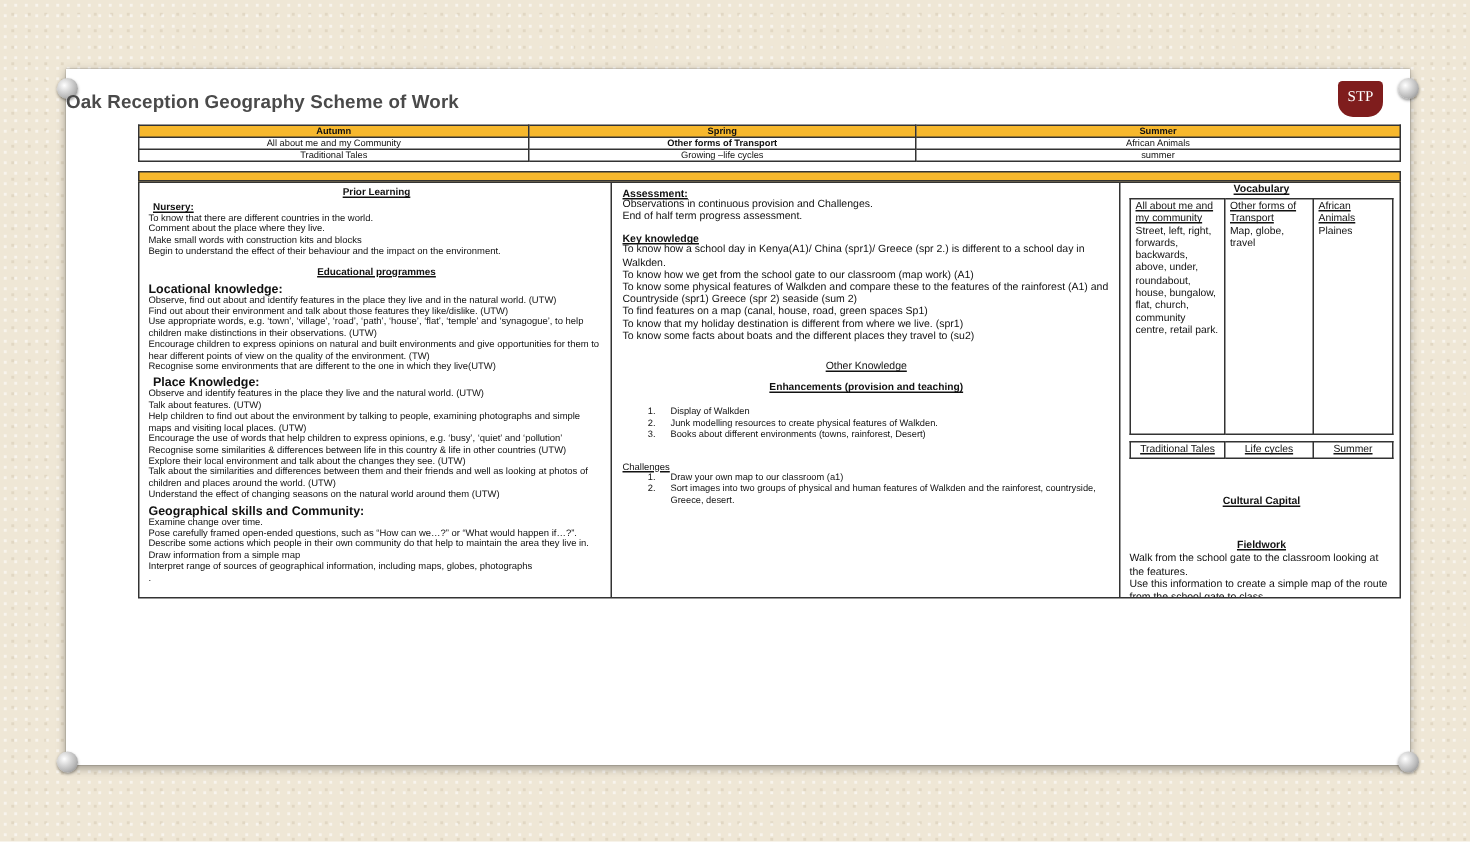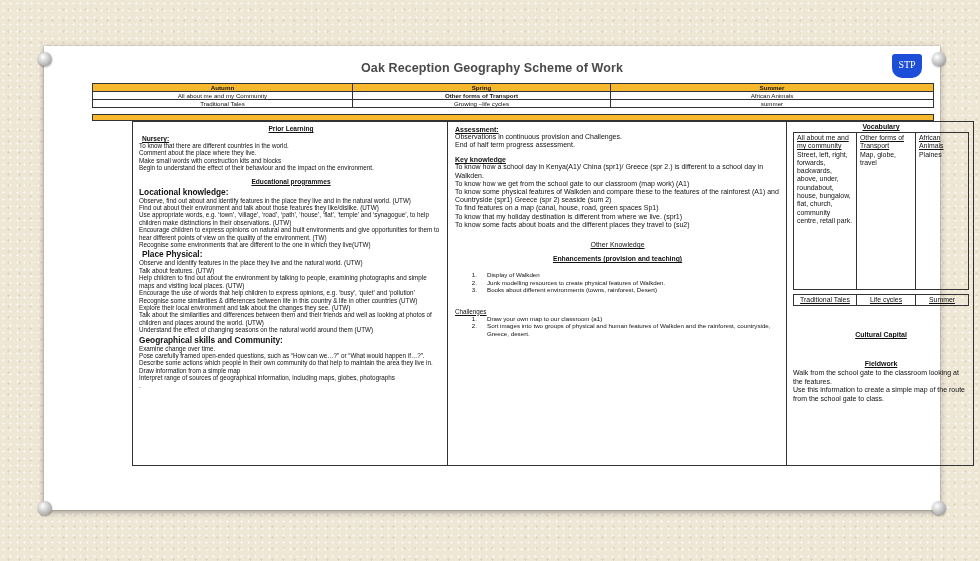--- a/index.html
+++ b/index.html
@@ -14,31 +14,31 @@
     font-family:"Liberation Sans", sans-serif;
   }
   .sheet{
     position:absolute;left:44px;top:46px;width:896px;height:464px;
     background:#ffffff;
     box-shadow:0 2px 6px rgba(0,0,0,0.35), 0 0 1px rgba(0,0,0,0.4);
   }
   .pin{position:absolute;width:14px;height:14px;border-radius:50%;
     background:radial-gradient(circle at 35% 35%, #ffffff, #b9b9b9 60%, #7d7d7d);
     box-shadow:0 1px 2px rgba(0,0,0,0.4);}
-  .title{position:absolute;left:0;right:0;top:15px;text-align:center;
+  .title{position:absolute;left:0;right:0;top:15px;
     font-size:12.5px;font-weight:bold;color:#4a4a4a;letter-spacing:0.1px;}
   .logo{position:absolute;right:18px;top:8px;width:30px;height:24px;
-    border-radius:3px 3px 10px 10px;background:#1d4ed8;color:#fff;
+    border-radius:3px 3px 10px 10px;background:#7f1d1d;color:#fff;
     font-family:"Liberation Serif", serif;font-size:10px;text-align:center;line-height:22px;}
   table{border-collapse:collapse;}
   .terms{position:absolute;left:48px;top:37px;width:842px;font-size:6.2px;}
   .terms td{border:1px solid #333;text-align:center;padding:0 2px;height:7px;line-height:7px;color:#111;}
   .terms tr.hdr td{background:#f7b82d;font-weight:bold;}
   .band{position:absolute;left:48px;top:68px;width:842px;height:7px;background:#f7b82d;border:1px solid #333;box-sizing:border-box;}
-  .main{position:absolute;left:48px;top:75px;width:842px;height:345px;border:1px solid #333;box-sizing:border-box;margin-left:40px;}
+  .main{position:absolute;left:48px;top:75px;width:842px;height:278px;border:1px solid #333;box-sizing:border-box;}
   .col{position:absolute;top:0;bottom:0;overflow:hidden;color:#111;}
   .c1{left:0;width:315px;border-right:1px solid #333;padding:2px 4px 0 6px;box-sizing:border-box;}
   .c2{left:315px;width:339px;border-right:1px solid #333;padding:4px 6px 0 7px;box-sizing:border-box;}
   .c3{left:654px;width:188px;padding:0;box-sizing:border-box;}
   .p{font-size:6.3px;line-height:7.4px;margin:0;}
   .h{font-size:6.6px;font-weight:bold;text-decoration:underline;text-align:center;margin:1px 0 3px 0;}
   .hl{font-size:6.6px;font-weight:bold;text-decoration:underline;margin:0;}
   .sub{font-size:8.3px;font-weight:bold;margin:2px 0 0 0;line-height:9px;}
   .p2{font-size:7px;line-height:8.2px;margin:0;}
   .gap{height:7px;}
@@ -95,21 +95,21 @@
       <p class="p">Comment about the place where they live.</p>
       <p class="p">Make small words with construction kits and blocks</p>
       <p class="p">Begin to understand the effect of their behaviour and the impact on the environment.</p>
       <div class="h" style="margin-top:6px">Educational programmes</div>
       <p class="sub">Locational knowledge:</p>
       <p class="p">Observe, find out about and identify features in the place they live and in the natural world.  (UTW)</p>
       <p class="p">Find out about their environment and talk about those features they like/dislike.  (UTW)</p>
       <p class="p"> Use appropriate words, e.g. ‘town’, ‘village’, ‘road’, ‘path’, ‘house’, ‘flat’, ‘temple’ and ‘synagogue’, to help children make distinctions in their observations. (UTW)</p>
       <p class="p">Encourage children to express opinions on natural and built environments and give opportunities for them to hear different points of view on the quality of the environment. (TW)</p>
       <p class="p">Recognise some environments that are different to the one in which they live(UTW)</p>
-      <p class="sub" style="margin-left:3px">Place Physical:</p>
+      <p class="sub" style="margin-left:3px">Place Knowledge:</p>
       <p class="p">Observe and identify features in the place they live and the natural world.  (UTW)</p>
       <p class="p"> Talk about features. (UTW)</p>
       <p class="p"> Help children to find out about the environment by talking to people, examining photographs and simple maps and visiting local places.  (UTW)</p>
       <p class="p">Encourage the use of words that help children to express opinions, e.g. ‘busy’, ‘quiet’ and ‘pollution’</p>
       <p class="p"> Recognise some similarities &amp; differences between life in this country &amp; life in other countries (UTW)</p>
       <p class="p">Explore their local environment and talk about the changes they see.  (UTW)</p>
       <p class="p">Talk about the similarities and differences between them and their friends and well as looking at photos of children and places around the world. (UTW)</p>
       <p class="p">Understand the effect of changing seasons on the natural world around them (UTW)</p>
       <p class="sub">Geographical skills and Community:</p>
       <p class="p">Examine change over time.</p>

